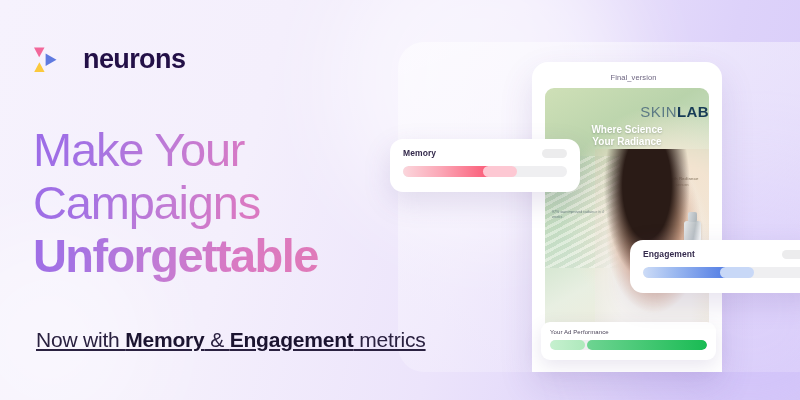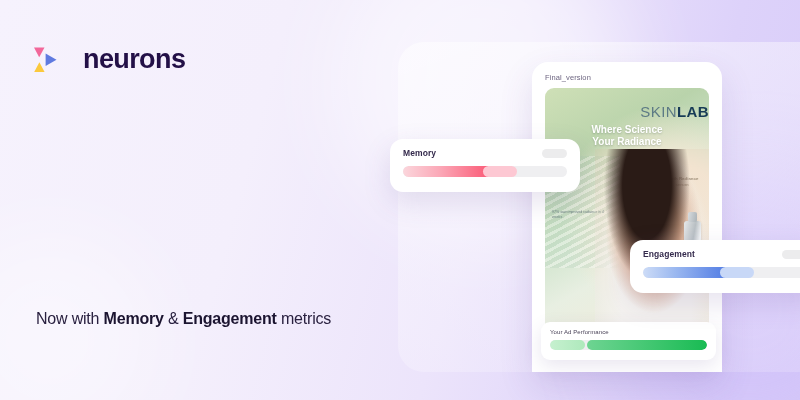--- a/index.html
+++ b/index.html
@@ -44,22 +44,22 @@
     background: linear-gradient(100deg, #9b6be8 0%, #a673e2 22%, #c27bd4 48%, #d979c3 72%, #e07ab8 100%);
     -webkit-background-clip: text; background-clip: text;
     color: transparent; -webkit-text-fill-color: transparent;
   }
   .headline .l3 {
     font-weight: 700; letter-spacing: -1.6px;
     display: block;
   }
 
   .subline {
-    position: absolute; left: 36px; top: 310px;
-    font-size: 16px; color: #2a2140; letter-spacing: -0.2px;
+    position: absolute; left: 36px; top: 328px;
+    font-size: 21px; color: #2a2140; letter-spacing: -0.2px; text-decoration: underline;
   }
   .subline b { font-weight: 700; color: #1b1430; }
   .subline .amp { font-weight: 400; }
 
   
   .panel {
     position: absolute; left: 398px; top: 42px;
     width: 402px; height: 330px;
     border-radius: 26px 0 0 26px;
     background: linear-gradient(160deg, rgba(255,255,255,.52), rgba(246,241,255,.22));
@@ -70,20 +70,21 @@
     position: absolute; left: 532px; top: 62px;
     width: 190px; height: 310px;
     background: #ffffff;
     border-radius: 16px 16px 0 0;
     box-shadow: 0 14px 34px rgba(84,58,140,.14);
     overflow: hidden;
   }
   .adcard-title {
     font-size: 7.5px; color: #6d6580; letter-spacing: .1px;
     margin: 11px 0 0 13px;
+    text-align: center;
   }
   .creative {
     position: absolute; left: 13px; top: 26px;
     width: 164px; height: 243px;
     border-radius: 9px; overflow: hidden;
     background:
       radial-gradient(ellipse at 78% 52%, #f6e9d6 0 28%, rgba(246,233,214,0) 62%),
       linear-gradient(150deg, #cfe0b7 0%, #b9d3ab 26%, #cfe4cc 48%, #e8efe2 66%, #f3ead8 100%);
   }
   .creative-stripes {
@@ -199,20 +200,25 @@
 
   <div class="logo-row">
     <svg class="logo-mark" viewBox="0 0 30 30">
       <path d="M3 2.5 L13.5 2.5 L8.2 12.2 Z" fill="#f2679a"></path>
       <path d="M3.2 27 L8.4 17.2 L13.6 27 Z" fill="#fbc93d"></path>
       <path d="M14.6 8.5 L25.5 14.8 L14.6 21.1 Z" fill="#5f7ae0"></path>
     </svg>
     <span class="logo-word">neurons</span>
   </div>
 
+  <h1 class="headline">
+    <span>Make Your</span><br>
+    <span>Campaigns</span>
+    <span class="l3">Unforgettable</span>
+  </h1>
 
   <div class="subline">
     <span>Now with </span><b>Memory</b><span class="amp"> &amp; </span><b>Engagement</b><span> metrics</span>
   </div>
 
   <div class="adcard">
     <div class="adcard-title">Final_version</div>
 
     <div class="creative">
       <div class="creative-stripes"></div>

